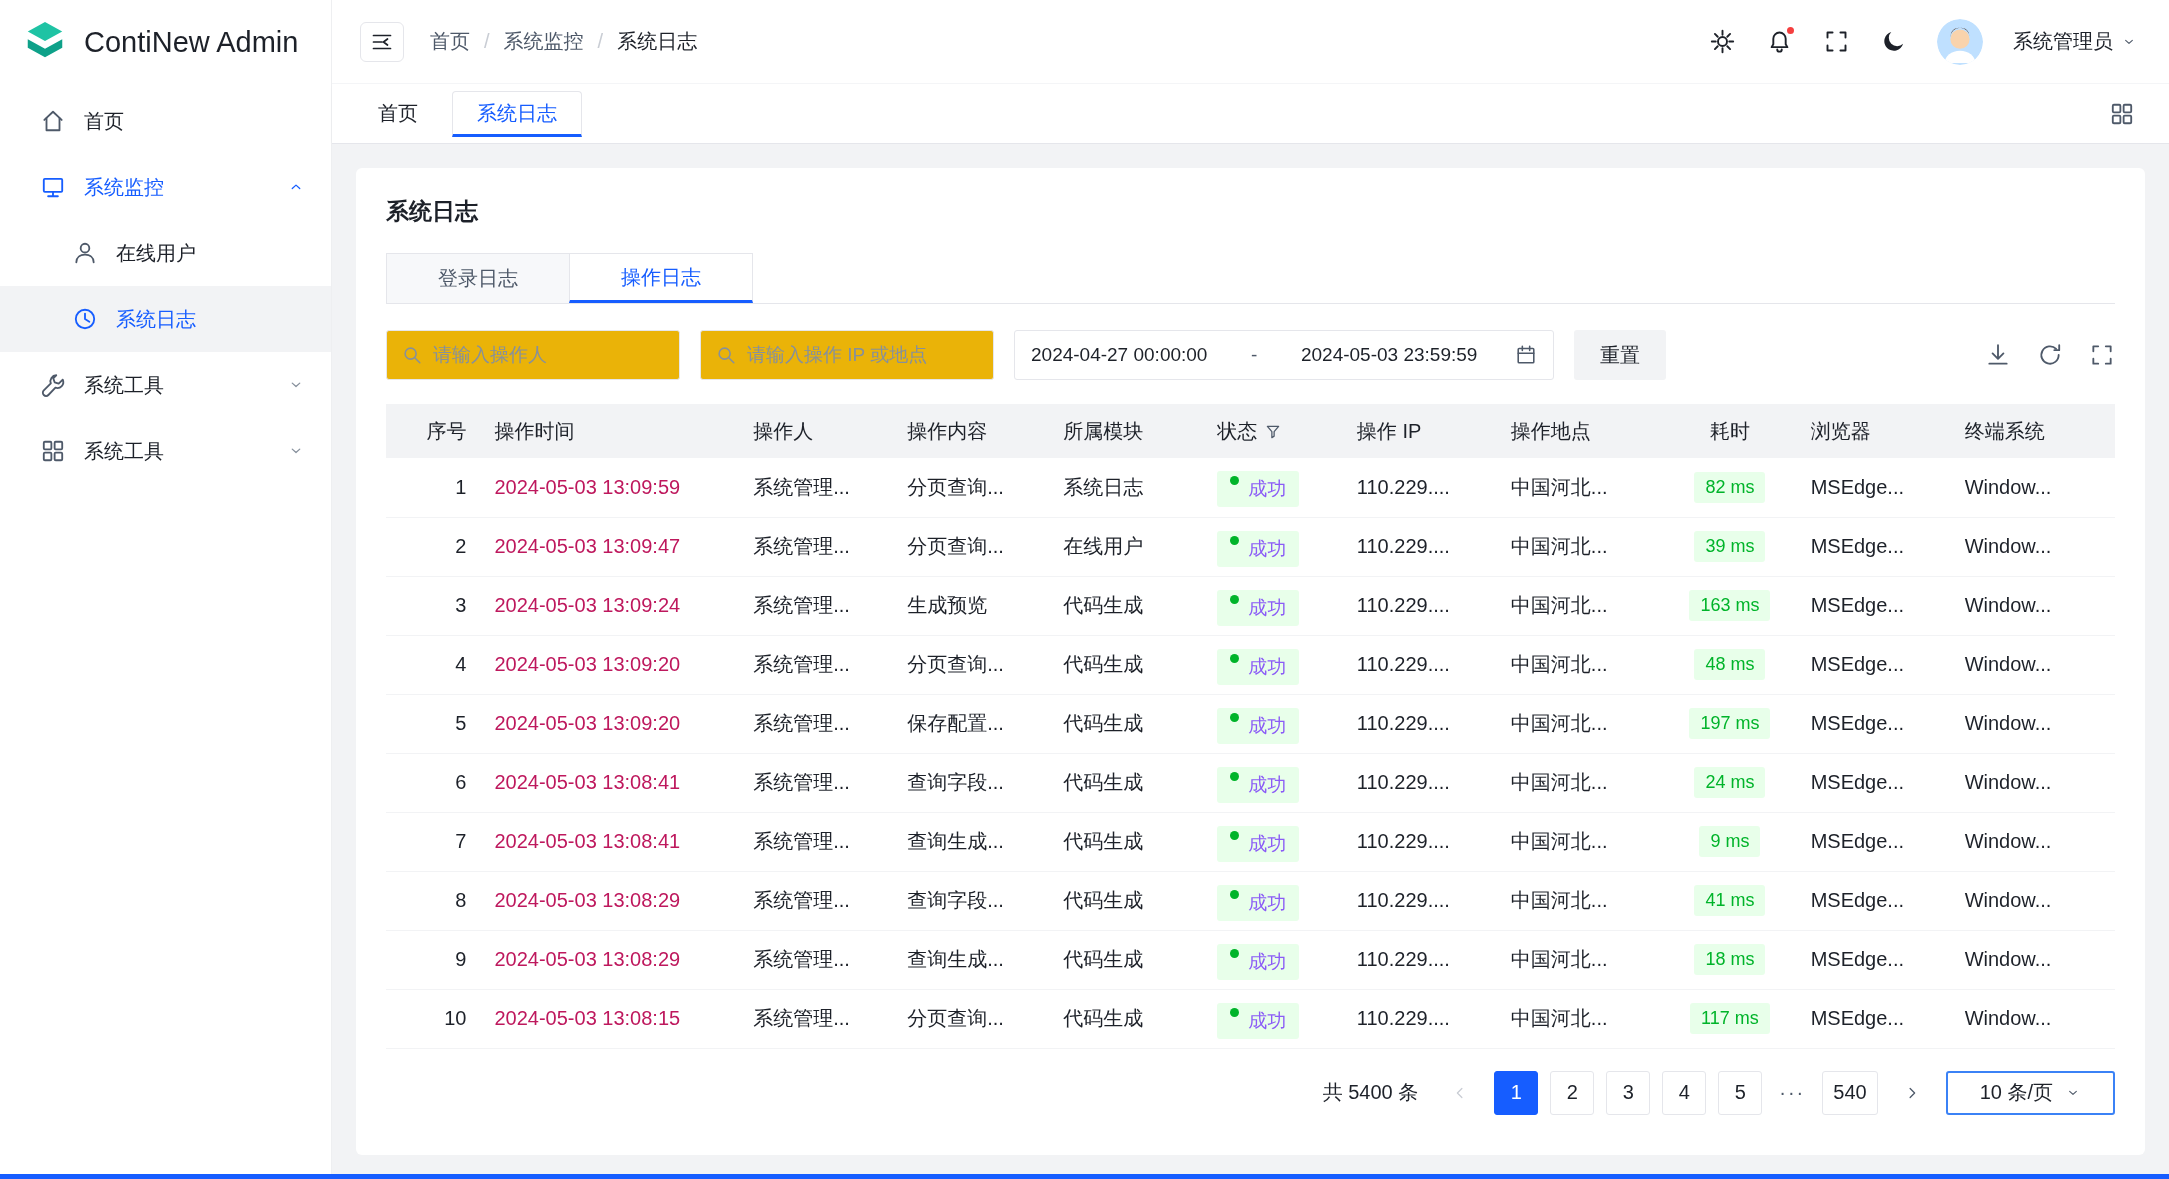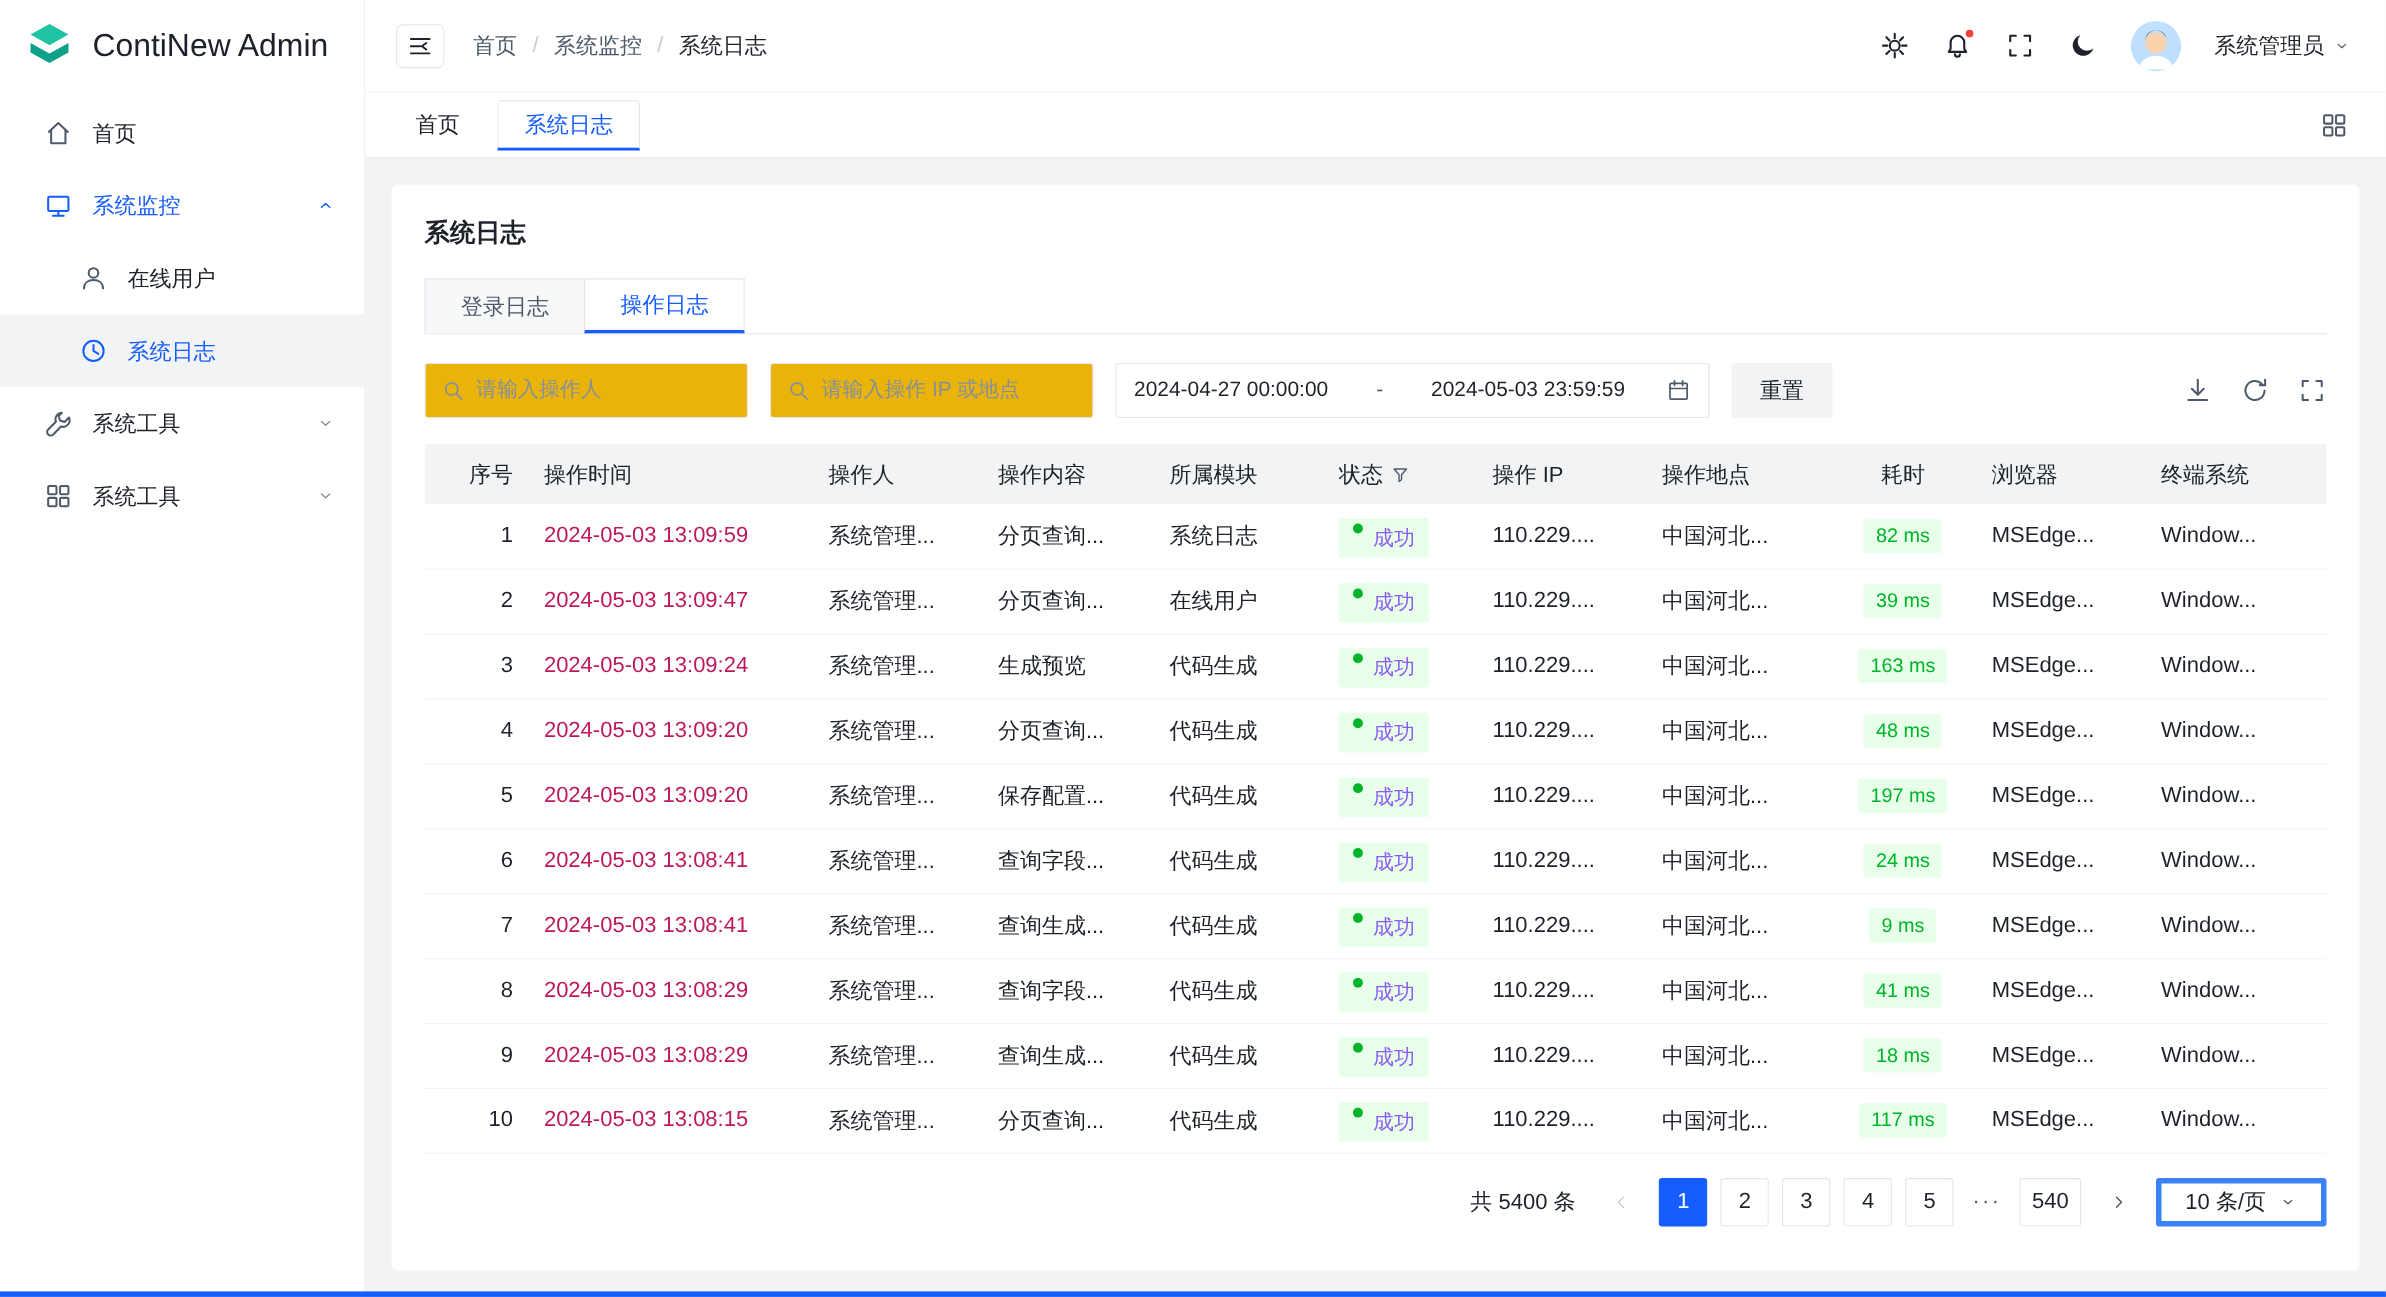--- a/index.html
+++ b/index.html
@@ -50,21 +50,21 @@
   .tb-tab{padding:0 24px;height:46px;display:flex;align-items:center;font-size:20px;color:#1D2129;cursor:pointer;white-space:nowrap}
   .tb-tab.active{color:#165DFF;background:#fff;border:1px solid #E5E6EB;border-bottom:3px solid #165DFF;border-radius:4px 4px 0 0;margin-bottom:-1px}
   .grid-btn{margin-left:auto;width:26px;height:26px;color:#4E5969;cursor:pointer;flex:none}
 
   
   .content{flex:1;background:#F2F3F5;padding:24px;overflow:hidden}
   .card{background:#fff;border-radius:6px;padding:28px 30px 24px;height:100%}
   .page-title{font-size:23px;font-weight:600;margin-bottom:26px}
 
   .log-tabs{display:flex;border-bottom:1px solid #E5E6EB;margin-bottom:26px}
-  .log-tab{padding:0 32px;height:50px;display:flex;align-items:center;font-size:20px;cursor:pointer;background:#F7F8FA;border:1px solid #E5E6EB;border-bottom:none;color:#4E5969}
+  .log-tab{padding:0 51px;height:50px;display:flex;align-items:center;font-size:20px;cursor:pointer;background:#F7F8FA;border:1px solid #E5E6EB;border-bottom:none;color:#4E5969}
   .log-tab + .log-tab{margin-left:-1px}
   .log-tab.active{background:#fff;color:#165DFF;border-bottom:3px solid #165DFF;margin-bottom:-1px}
 
   .filter-row{display:flex;align-items:center;gap:20px;margin-bottom:24px}
   .search-box{width:294px;height:50px;border:1px solid #E5E6EB;border-radius:3px;background:#eab308;display:flex;align-items:center;gap:10px;padding:0 14px}
   .s-icon{width:22px;height:22px;color:#86909C;flex:none}
   .search-box input{border:none;outline:none;flex:1;min-width:0;font-family:inherit;font-size:19px;color:#1D2129;background:transparent}
   .search-box input::placeholder{color:#86909C}
   .date-range{width:540px;height:50px;border:1px solid #E5E6EB;border-radius:3px;display:flex;align-items:center;justify-content:space-between;padding:0 16px;font-size:19px;cursor:pointer;background:#fff;white-space:nowrap}
   .date-sep{color:#4E5969;padding:0 6px}
@@ -88,21 +88,21 @@
 
   
   .pagination{display:flex;align-items:center;justify-content:flex-end;gap:12px;margin-top:22px;font-size:20px}
   .pg-total{margin-right:8px}
   .pg-arrow{width:44px;height:44px;display:flex;align-items:center;justify-content:center;color:#4E5969;cursor:pointer;border-radius:3px}
   .pg-arrow.disabled{color:#C9CDD4}
   .pg-arrow .pa{width:18px;height:18px}
   .pg-btn{min-width:44px;height:44px;padding:0 10px;display:flex;align-items:center;justify-content:center;border:1px solid #E5E6EB;border-radius:3px;background:#fff;color:#1D2129;font-family:inherit;font-size:20px;cursor:pointer}
   .pg-btn.active{background:#165DFF;border-color:#165DFF;color:#fff}
   .pg-ellipsis{width:36px;text-align:center;color:#4E5969;cursor:pointer;letter-spacing:2px}
-  .pg-size{height:44px;border:5px solid #3b82f6;border-radius:3px;display:flex;align-items:center;gap:12px;padding:0 22px;cursor:pointer;background:#fff;white-space:nowrap}
+  .pg-size{height:44px;border:2px solid #3b82f6;border-radius:3px;display:flex;align-items:center;gap:12px;padding:0 32px;cursor:pointer;background:#fff;white-space:nowrap}
 
   .bottom-bar{position:fixed;left:0;right:0;bottom:0;height:5px;background:#165DFF;z-index:20}
 </style>
 </head>
 <body>
 
 <div class="app">
 
   <aside class="sidebar">
     <div class="logo">

